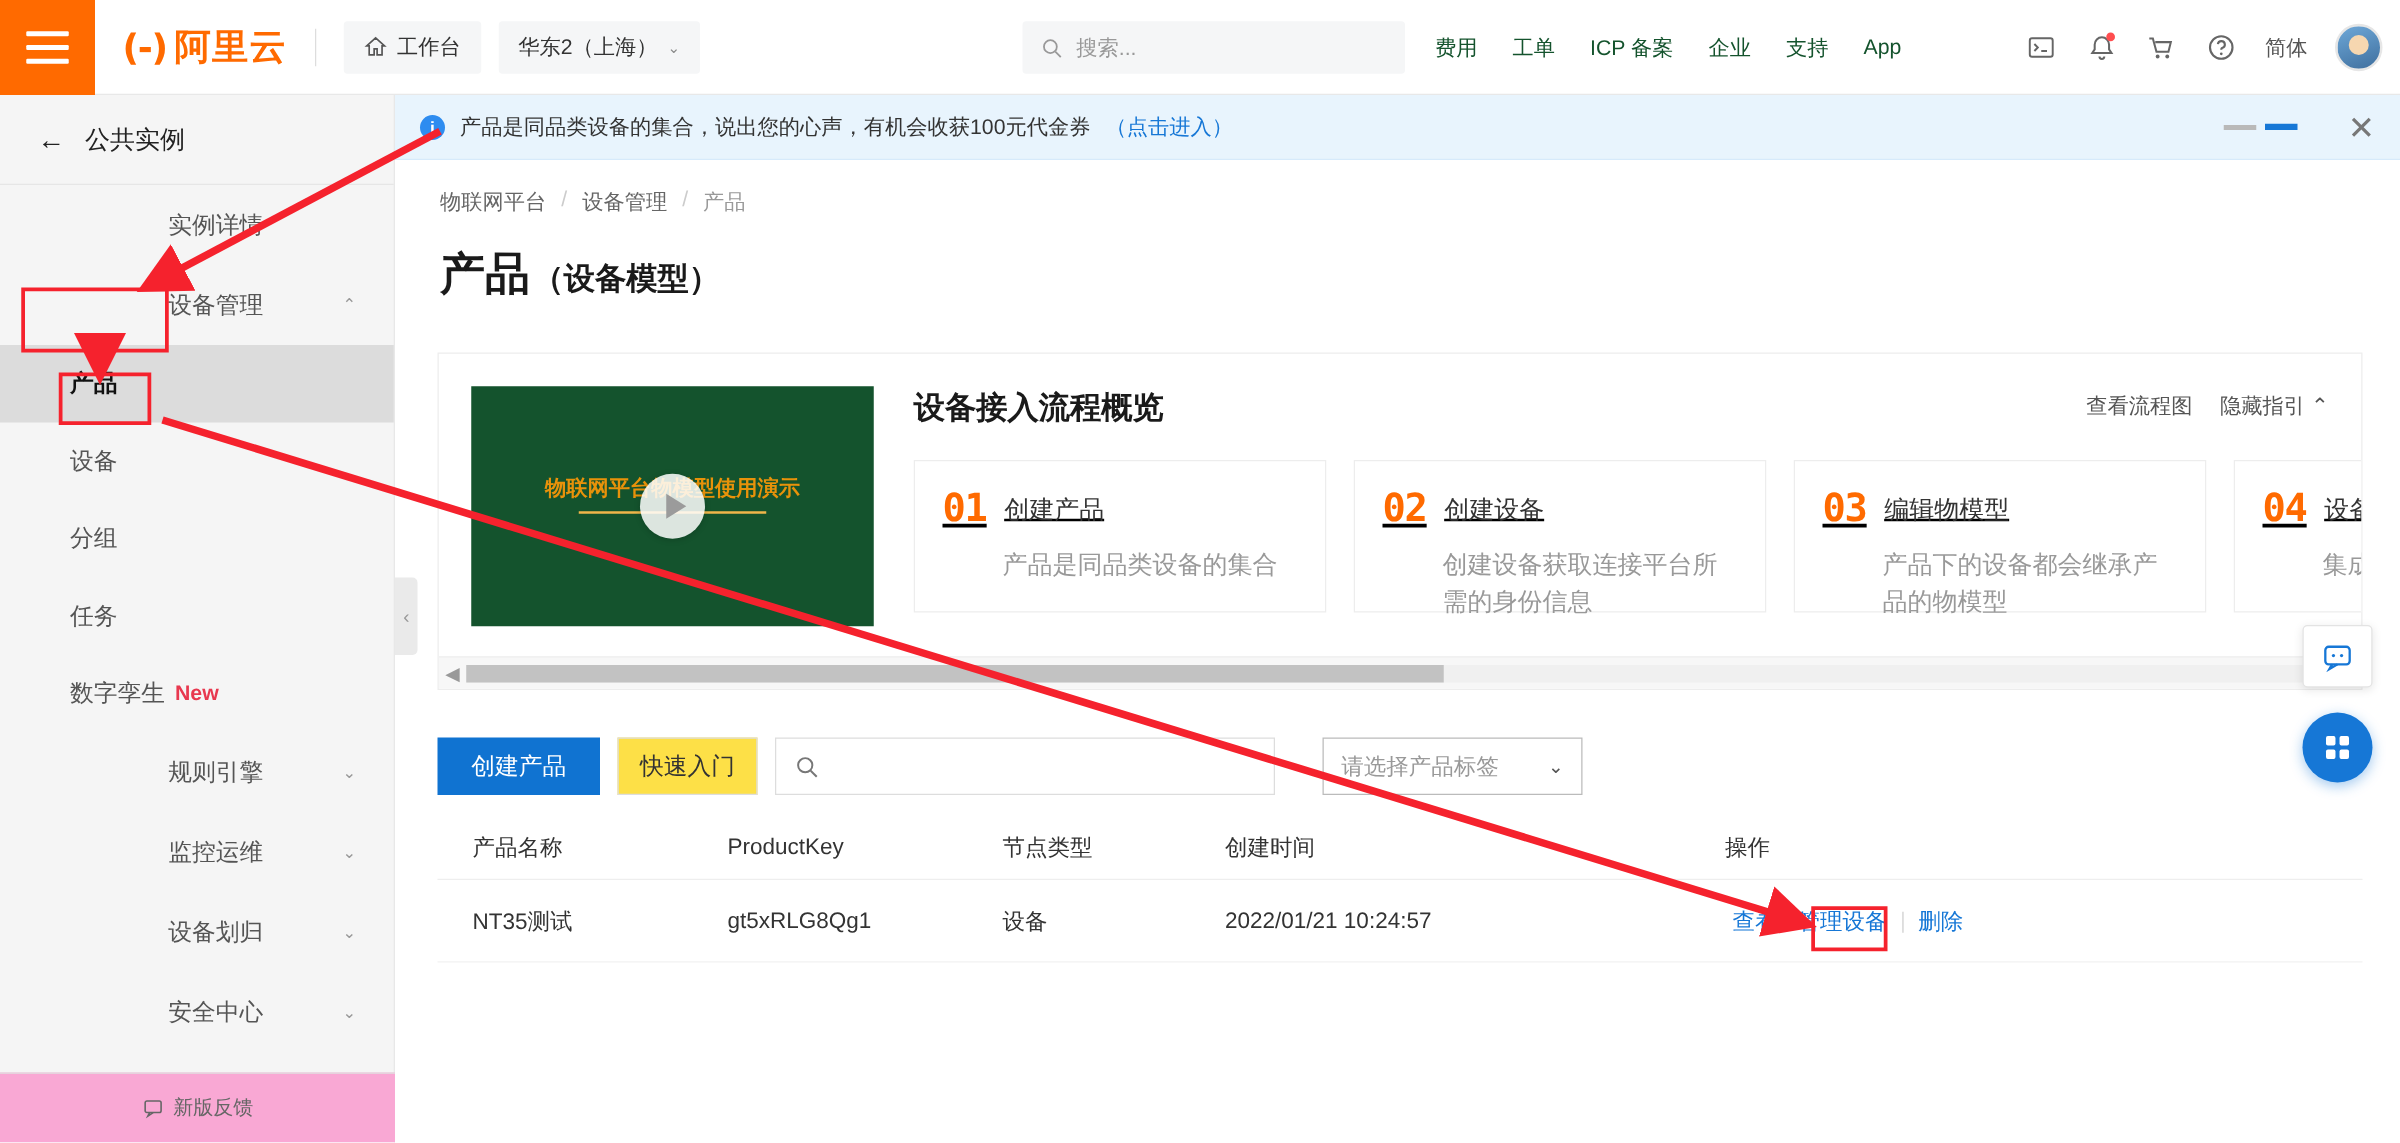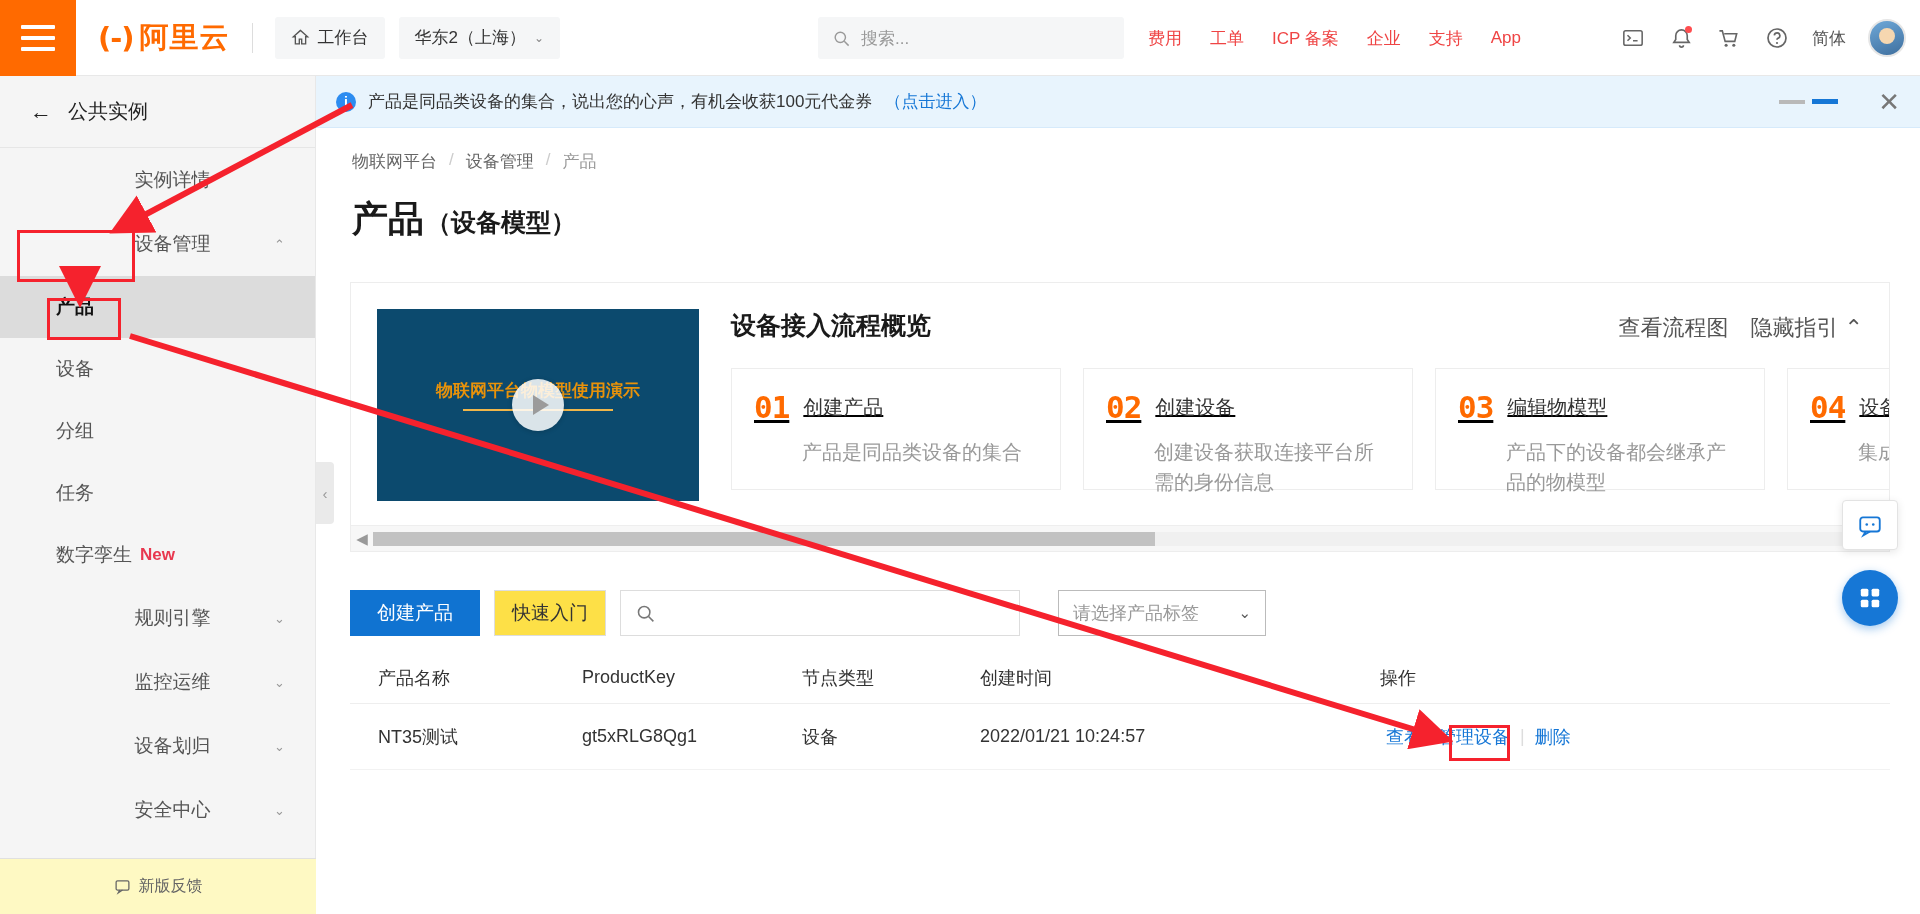--- a/index.html
+++ b/index.html
@@ -42,21 +42,21 @@
 
   #search-box {
     position: absolute; left: 818px; top: 17px; width: 306px; height: 42px;
     background: #f5f6f7; border-radius: 3px; display:flex; align-items:center;
     padding: 0 14px; gap: 10px; cursor: text;
   }
   #search-box .ph { color: #999; font-size: 17px; }
 
   #navlinks {
     position: absolute; left: 1148px; top: 0; height: 76px;
-    display: flex; align-items: center; gap: 28px; font-size: 17px; color: #ef4444;
+    display: flex; align-items: center; gap: 28px; font-size: 17px; color: #14532d;
   }
   #navlinks > span { cursor: pointer; white-space: nowrap; }
 
   #headericons {
     position: absolute; right: 14px; top: 0; height: 76px;
     display: flex; align-items: center; gap: 22px;
   }
   .hicon { width: 26px; height: 26px; color: #666; cursor: pointer; position: relative;
            display:flex; align-items:center; justify-content:center; }
   .reddot { position:absolute; top: 1px; right: 2px; width:7px;height:7px;border-radius:50%;
@@ -87,21 +87,21 @@
     font-size: 19px; color: #555; cursor: pointer; position: relative; justify-content: center;
   }
   .sb-item .caret { position: absolute; right: 30px; font-size: 13px; color: #999; }
   .sb-sub { height: 62px; display:flex; align-items:center; padding-left: 56px;
             font-size: 19px; color: #555; cursor: pointer; }
   .sb-sub.active { background: #dcdcdc; color: #111; font-weight: bold; }
   .badge-new { color: #e8384f; font-size: 17px; font-weight: bold; margin-left: 8px; }
 
   #sb-footer {
     position: absolute; bottom: 0; left: 0; width: 316px; height: 56px;
-    border-top: 1px solid #e0e0e0; background:#fef9c3;
+    border-top: 1px solid #e0e0e0; background:#f9a8d4;
     display:flex; align-items:center; justify-content:center; gap: 8px;
     font-size: 16px; color: #666; cursor: pointer;
   }
 
   
   #main { position: absolute; top: 76px; left: 316px; width: 1604px; height: 838px;
           background: #fff; overflow: hidden; }
 
   #notice {
     height: 52px; background: #e8f4fd; border-bottom:1px solid #d6eafb;
@@ -127,21 +127,21 @@
   #pagetitle { padding: 22px 0 0 36px; display:flex; align-items: baseline; }
   #pagetitle .big { font-size: 36px; font-weight: bold; color: #1a1a1a; }
   #pagetitle .sub { font-size: 25px; font-weight: bold; color: #1a1a1a; margin-left: 2px; }
 
   
   #guide {
     position: absolute; left: 350px; top: 282px; width: 1540px; height: 270px;
     background: #fff; border: 1px solid #ededed; display: flex; overflow: hidden;
   }
   #video {
-    width: 322px; height: 192px; margin: 26px 0 0 26px; background: #0c4a6e;
+    width: 322px; height: 192px; margin: 26px 0 0 26px; background: #14532d;
     position: relative; flex: 0 0 auto;
   }
   #video .vtext {
     position:absolute; left:0; right:0; top: 70px; text-align:center;
     color:#e8920a; font-size: 17px; font-weight: bold;
   }
   #video .vline { position:absolute; left: 86px; top: 100px; width: 150px; height: 2px; background:#f0b64a;}
   #video .play {
     position:absolute; left:50%; top:50%; transform: translate(-50%,-50%);
     width: 52px;height:52px;border-radius:50%;background:rgba(255,255,255,.85);
@@ -149,21 +149,21 @@
     box-shadow: 0 1px 5px rgba(0,0,0,.18);
   }
   #video .play .tri {
     width:0;height:0;border-left: 16px solid #9b9b9b;
     border-top: 10px solid transparent; border-bottom: 10px solid transparent; margin-left: 5px;
   }
   #guide-right { flex: 1; padding: 26px 0 0 32px; position: relative; min-width: 0; }
   #guide-head { display:flex; align-items:center; }
   #guide-head .gt { font-size: 25px; font-weight: bold; color: #1a1a1a; }
   #guide-head .acts { position:absolute; right: 26px; top: 30px; display:flex; gap: 22px;
-                      font-size: 22px; color: #555; }
+                      font-size: 17px; color: #555; }
   #guide-head .acts span { cursor: pointer; }
   #steps { display:flex; gap: 22px; margin-top: 26px; }
   .step {
     width: 330px; height: 122px; border: 1px solid #ededed; flex: 0 0 auto;
     padding: 20px 22px 0 22px; cursor: pointer; background:#fff;
   }
   .step .row { display:flex; align-items:center; gap: 14px; text-decoration: underline; }
   .step .num { color:#ff6a00; font-size: 31px; font-weight: bold; font-family:"DejaVu Sans Mono", monospace; letter-spacing:-1px;}
   .step .ttl { font-size: 20px; color: #333; }
   .step .desc { margin-top: 12px; font-size: 20px; color: #999; line-height: 1.5; padding-left: 48px; }

